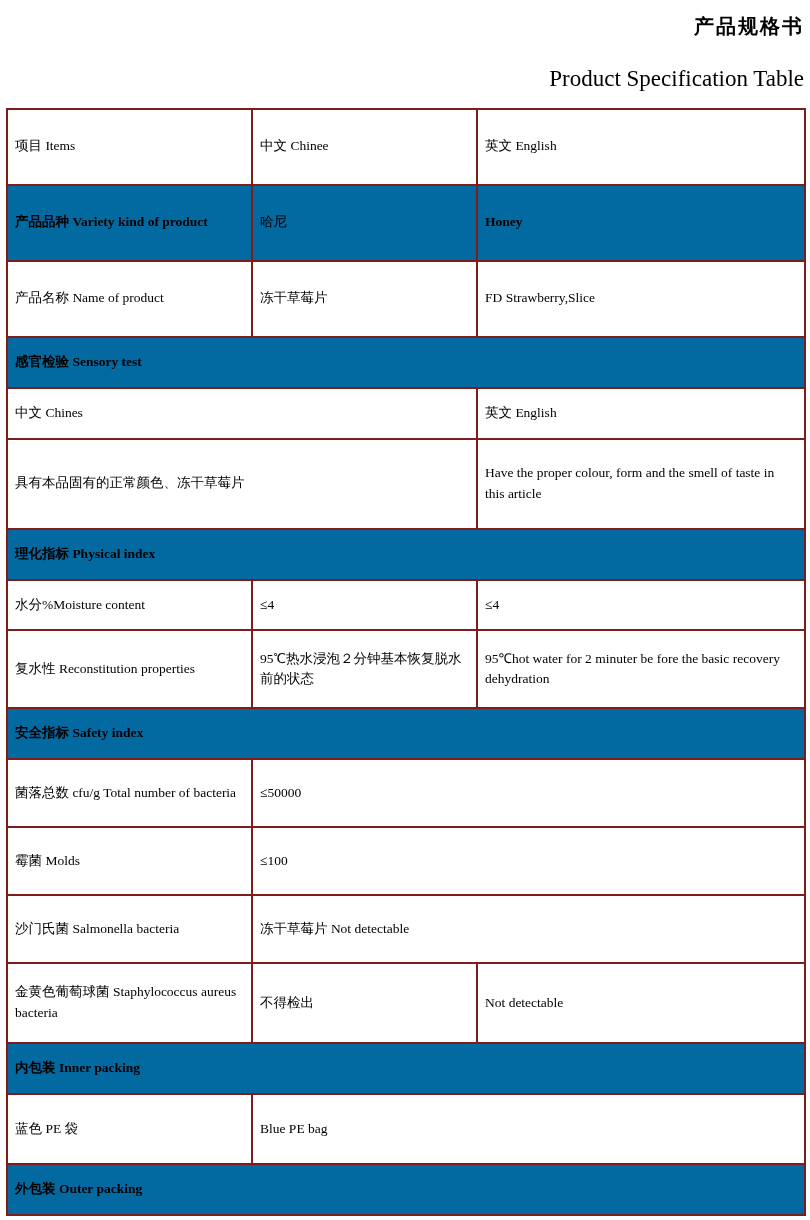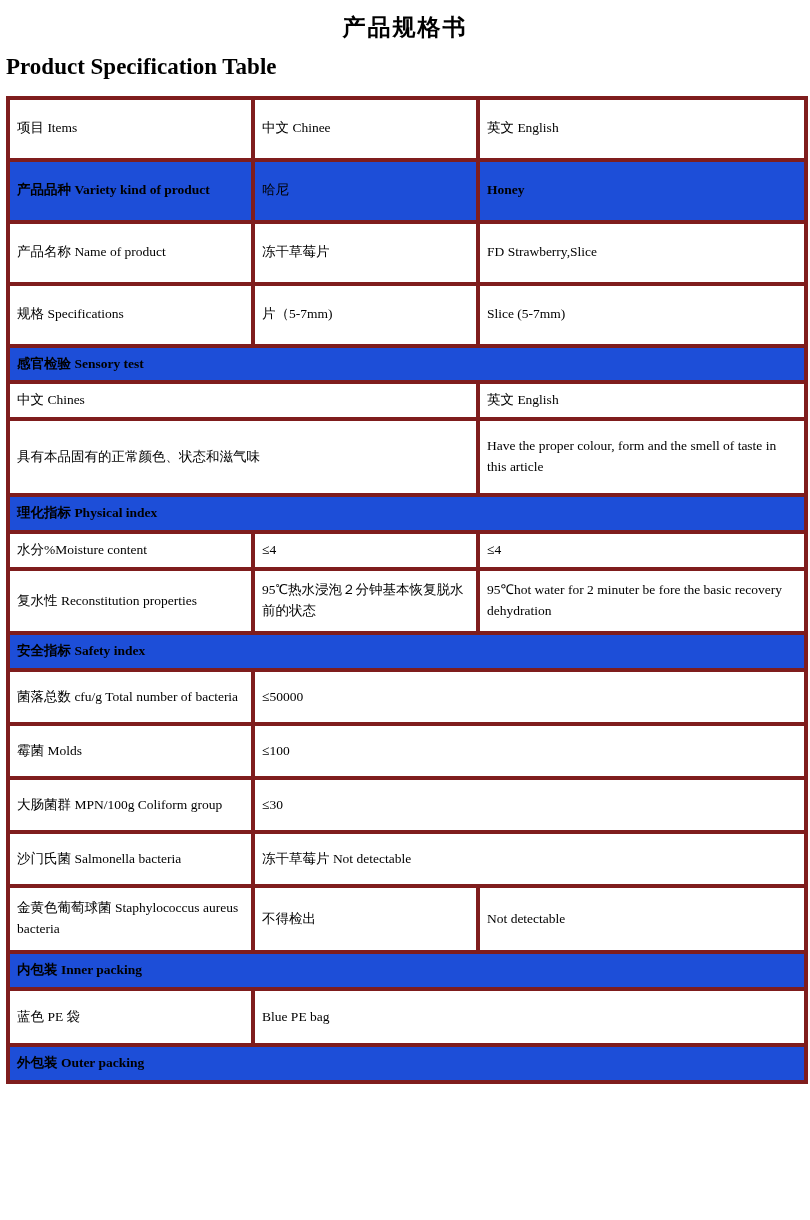--- a/index.html
+++ b/index.html
@@ -15,51 +15,51 @@
     overflow: hidden;
   }
   .page {
     width: 810px;
     height: 1220px;
     position: relative;
     box-sizing: border-box;
     padding: 0 6px;
   }
   .title-cn {
-    text-align: center;
-    font-size: 23px;
+    text-align: right;
+    font-size: 20px;
     font-weight: bold;
     letter-spacing: 2px;
     margin: 14px 0 0 0;
     line-height: 1.25;
   }
   .title-en {
-    text-align: left;
+    text-align: right;
     font-size: 23px;
-    font-weight: bold;
-    margin: 10px 0 14px 0;
+    font-weight: normal;
+    margin: 26px 0 14px 0;
     line-height: 1.25;
   }
   table.spec {
     width: 798px;
     border-collapse: collapse;
     table-layout: fixed;
     margin: 0 auto;
   }
   table.spec td {
-    border: 4px solid #7f1d1d;
+    border: 2px solid #7f1d1d;
     font-size: 13.5px;
     line-height: 1.55;
-    padding: 6px 7px;
+    padding: 14px 7px;
     vertical-align: middle;
     word-wrap: break-word;
     margin-left: 8px;
   }
   td.bold { font-weight: normal; }
-  td.shade { background: #1d4ed8; font-weight: bold; }
+  td.shade { background: #0369a1; font-weight: bold; }
   td.tall { height: 46px; }
 </style>
 </head>
 <body>
 
 <div class="page">
 
   <div class="title-cn">产品规格书</div>
   <div class="title-en">Product Specification Table</div>
 
@@ -82,35 +82,30 @@
         <td class="tall shade" style="font-weight:normal">哈尼</td>
         <td class="tall shade">Honey</td>
       </tr>
 
       <tr>
         <td class="tall">产品名称 Name of product</td>
         <td class="tall">冻干草莓片</td>
         <td class="tall bold">FD Strawberry,Slice</td>
       </tr>
 
-      <tr>
-        <td class="tall">规格 Specifications</td>
-        <td class="tall">片（5-7mm)</td>
-        <td class="tall bold">Slice (5-7mm)</td>
-      </tr>
 
       <tr>
         <td class="shade" colspan="3">感官检验  Sensory test</td>
       </tr>
       <tr>
         <td colspan="2">中文 Chines</td>
         <td class="bold">英文 English</td>
       </tr>
       <tr>
-        <td colspan="2" style="height:60px">具有本品固有的正常颜色、状态和滋气味</td>
+        <td colspan="2" style="height:60px">具有本品固有的正常颜色、冻干草莓片</td>
         <td class="bold" style="height:60px">Have the proper colour, form and the smell of taste in this article</td>
       </tr>
 
       <tr>
         <td class="shade" colspan="3">理化指标  Physical index</td>
       </tr>
       <tr>
         <td>水分%Moisture content</td>
         <td>≤4</td>
         <td class="bold">≤4</td>
@@ -126,24 +121,20 @@
       </tr>
       <tr>
         <td style="height:38px">菌落总数 cfu/g Total number of bacteria</td>
         <td colspan="2" style="height:38px">≤50000</td>
       </tr>
       <tr>
         <td style="height:38px">霉菌  Molds</td>
         <td colspan="2" style="height:38px">≤100</td>
       </tr>
       <tr>
-        <td style="height:38px">大肠菌群 MPN/100g     Coliform group</td>
-        <td colspan="2" style="height:38px">≤30</td>
-      </tr>
-      <tr>
         <td style="height:38px">沙门氏菌  Salmonella bacteria</td>
         <td colspan="2" style="height:38px">冻干草莓片   Not detectable</td>
       </tr>
       <tr>
         <td style="height:50px">金黄色葡萄球菌  Staphylococcus aureus bacteria</td>
         <td style="height:50px">不得检出</td>
         <td class="bold" style="height:50px">Not detectable</td>
       </tr>
 
       <tr>

